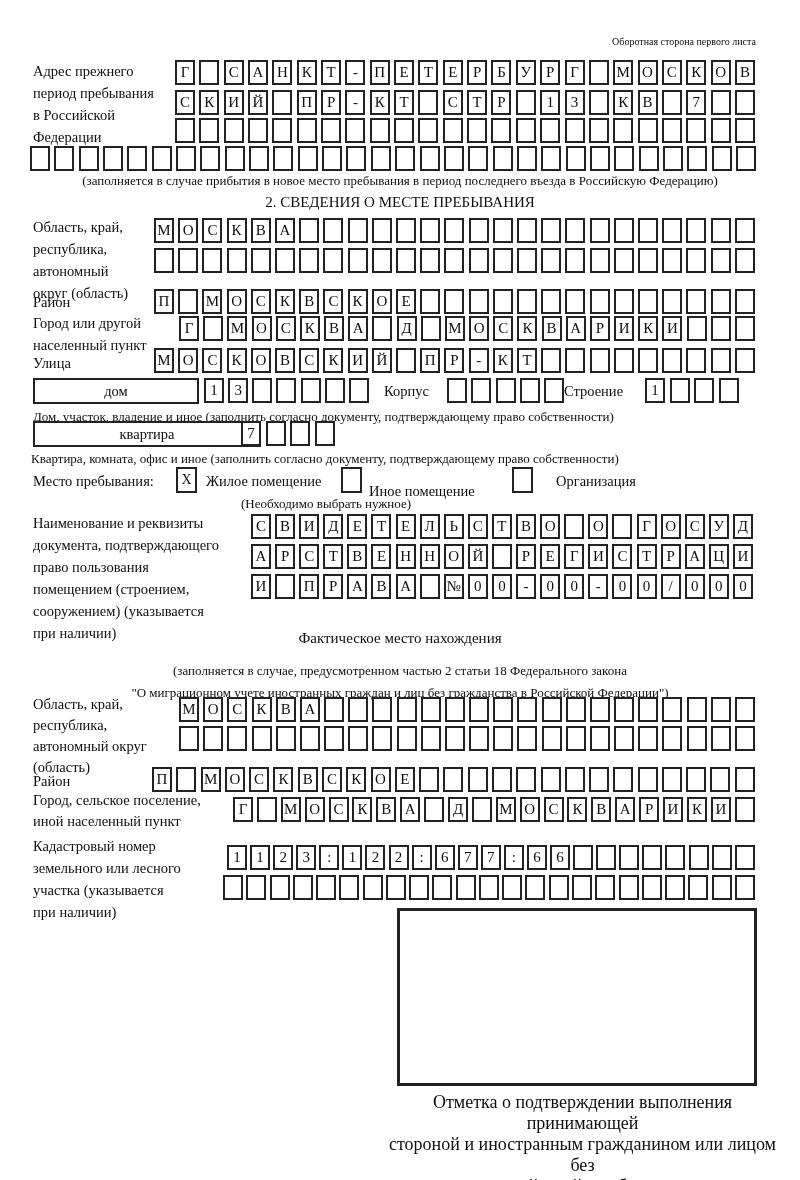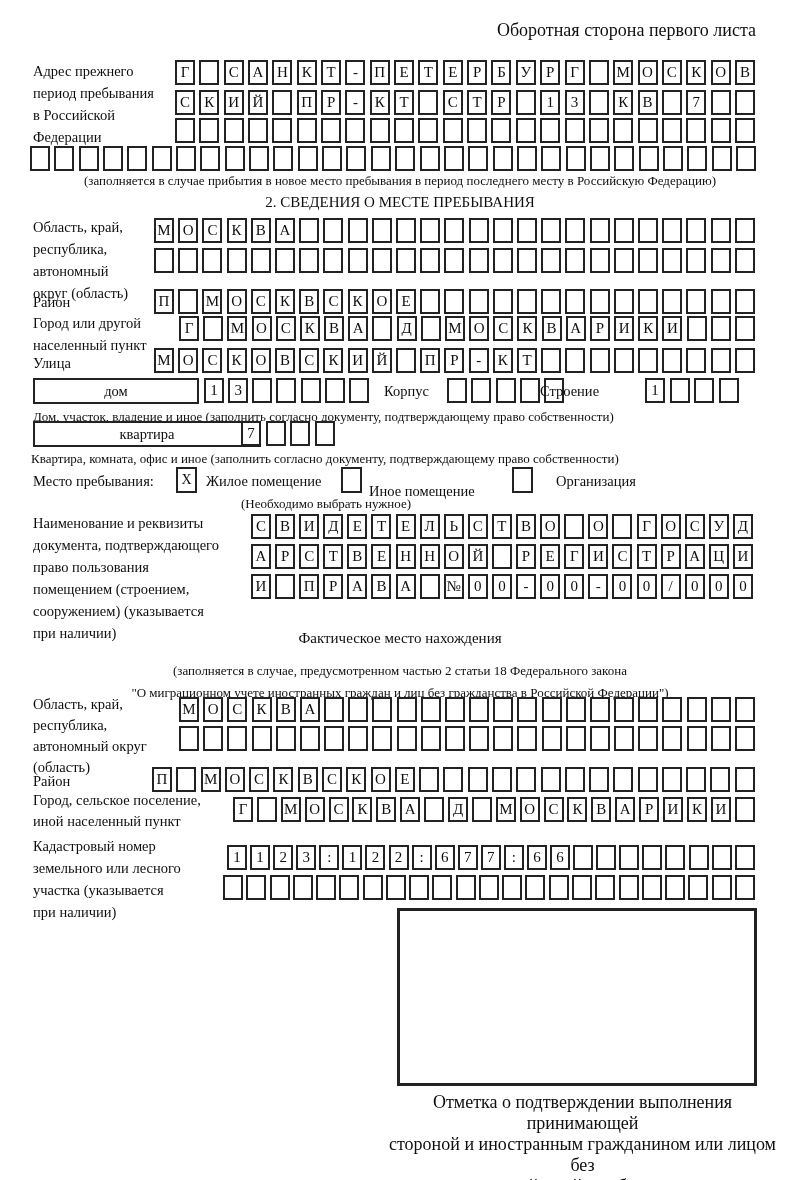--- a/index.html
+++ b/index.html
@@ -26,21 +26,21 @@
   .checkbox{
     width:21px;height:26px;border:2px solid #222;display:flex;
     align-items:center;justify-content:center;font-size:14px;background:#fff;
   }
   .stamp{border:3px solid #222;background:#fff}
   .pre{white-space:pre-line}
 </style>
 </head>
 <body>
 
-<div class="abs" style="top:20px;right:44px;font-size:18px">Оборотная сторона первого листа</div>
+<div class="abs" style="top:36px;right:44px;font-size:10px">Оборотная сторона первого листа</div>
 
 <div class="abs label" style="left:33px;top:60px;width:150px">Адрес прежнего
 период пребывания
 в Российской
 Федерации</div>
 
 <div class="cellrow" style="left:175px;top:60px;width:580px">
     <div class="cell">Г</div>
     <div class="cell"></div>
     <div class="cell">С</div>
@@ -144,21 +144,21 @@
     <div class="cell"></div>
     <div class="cell"></div>
     <div class="cell"></div>
     <div class="cell"></div>
     <div class="cell"></div>
     <div class="cell"></div>
     <div class="cell"></div>
     <div class="cell"></div>
   </div>
 
-<div class="abs cap center" style="left:0;top:173px">(заполняется в случае прибытия в новое место пребывания в период последнего месту в Российскую Федерацию)</div>
+<div class="abs cap center" style="left:0;top:173px">(заполняется в случае прибытия в новое место пребывания в период последнего въезда в Российскую Федерацию)</div>
 
 <div class="abs title" style="left:0;top:194px">2. СВЕДЕНИЯ О МЕСТЕ ПРЕБЫВАНИЯ</div>
 
 <div class="abs label" style="left:33px;top:216px;width:125px">Область, край,
 республика,
 автономный
 округ (область)</div>
 <div class="cellrow" style="left:154px;top:218px;width:601px">
     <div class="cell">М</div>
     <div class="cell">О</div>
@@ -312,21 +312,21 @@
     <div class="cell"></div>
   </div>
 <div class="abs label" style="left:384px;top:380px">Корпус</div>
 <div class="cellrow" style="left:447px;top:378px;width:117px">
     <div class="cell"></div>
     <div class="cell"></div>
     <div class="cell"></div>
     <div class="cell"></div>
     <div class="cell"></div>
   </div>
-<div class="abs label" style="left:540px;top:380px">Строение</div>
+<div class="abs label" style="left:564px;top:380px">Строение</div>
 <div class="cellrow" style="left:645px;top:378px;width:94px">
     <div class="cell">1</div>
     <div class="cell"></div>
     <div class="cell"></div>
     <div class="cell"></div>
   </div>
 
 <div class="abs cap" style="left:33px;top:409px;width:740px">Дом, участок, владение и иное (заполнить согласно документу, подтверждающему право собственности)</div>
 
 <div class="abs wbox" style="left:33px;top:421px;width:228px">квартира</div>

